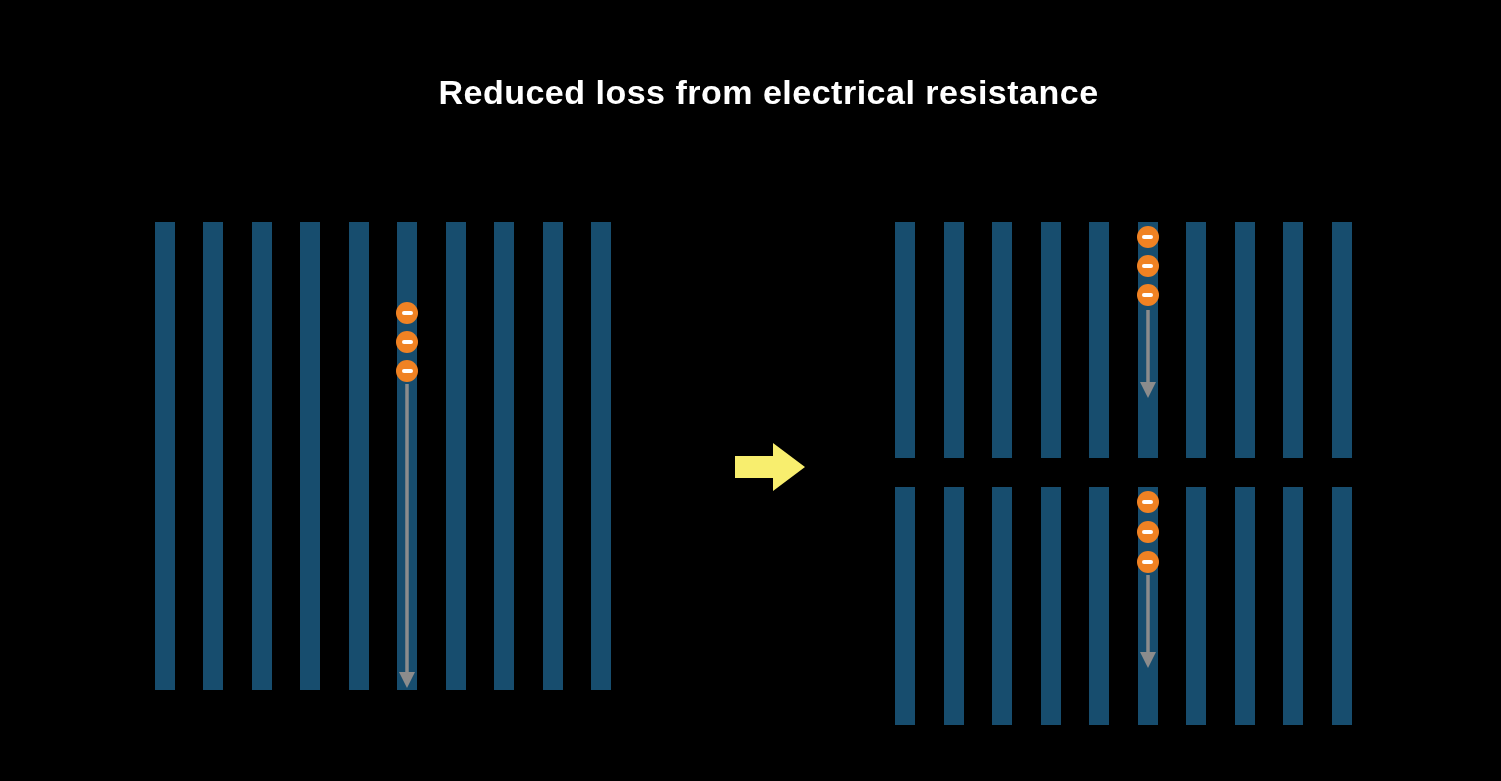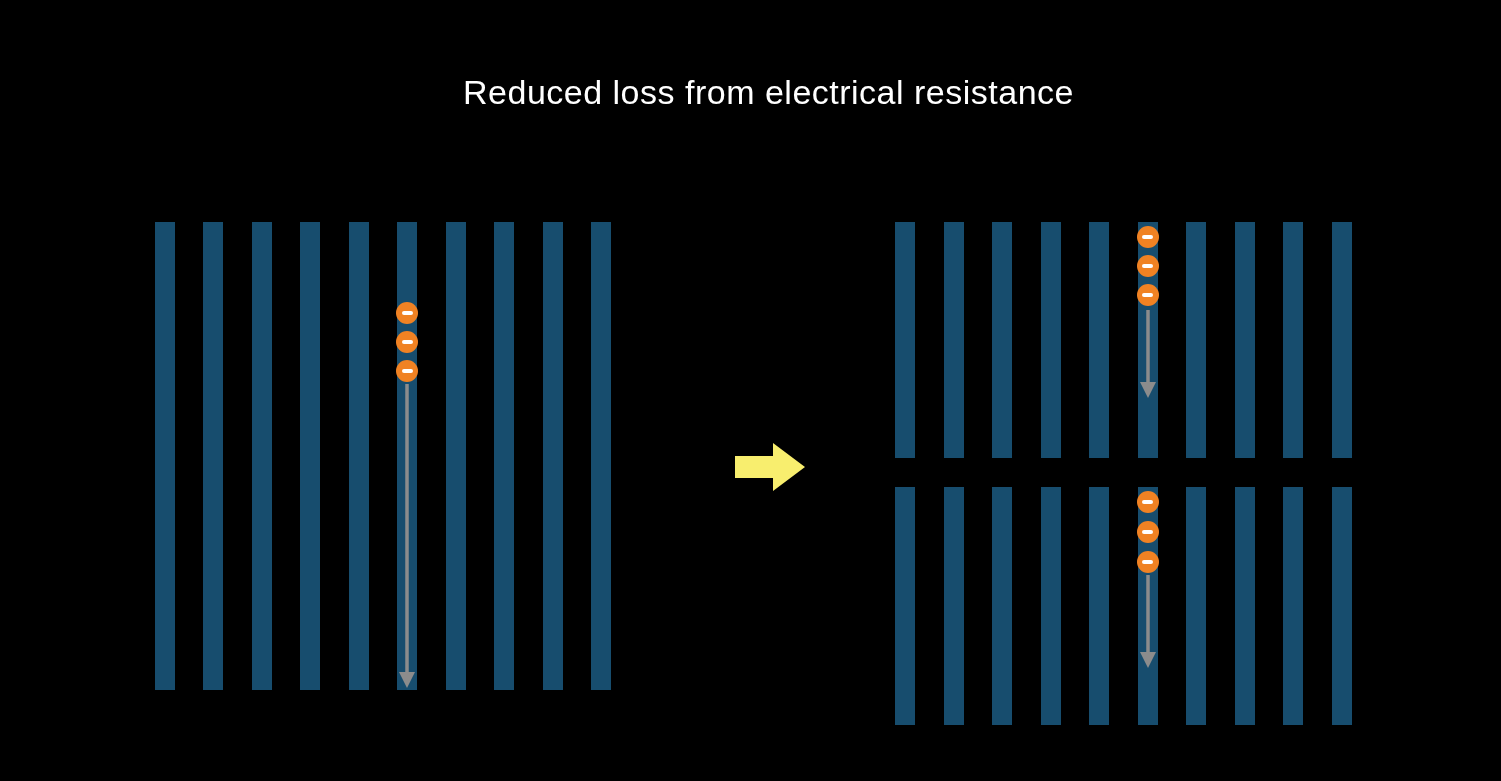--- a/index.html
+++ b/index.html
@@ -13,21 +13,21 @@
     position: relative;
     width: 1501px; height: 781px;
     background: var(--bg, #000);
   }
   .title {
     position: absolute;
     top: 73px; left: 0; width: 100%;
     text-align: center;
     color: var(--title, #fff);
     font-size: 34px;
-    font-weight: 400;
+    font-weight: 700;
     letter-spacing: 0.5px;
     padding-left: 36px;
   }
   .panel {
     position: absolute;
     display: flex;
     justify-content: space-between;
   }
   #panel-before      { left: 155px; top: 222px; width: 456px; height: 468px; }
   #panel-after-top   { left: 895px; top: 222px; width: 457px; height: 236px; }

